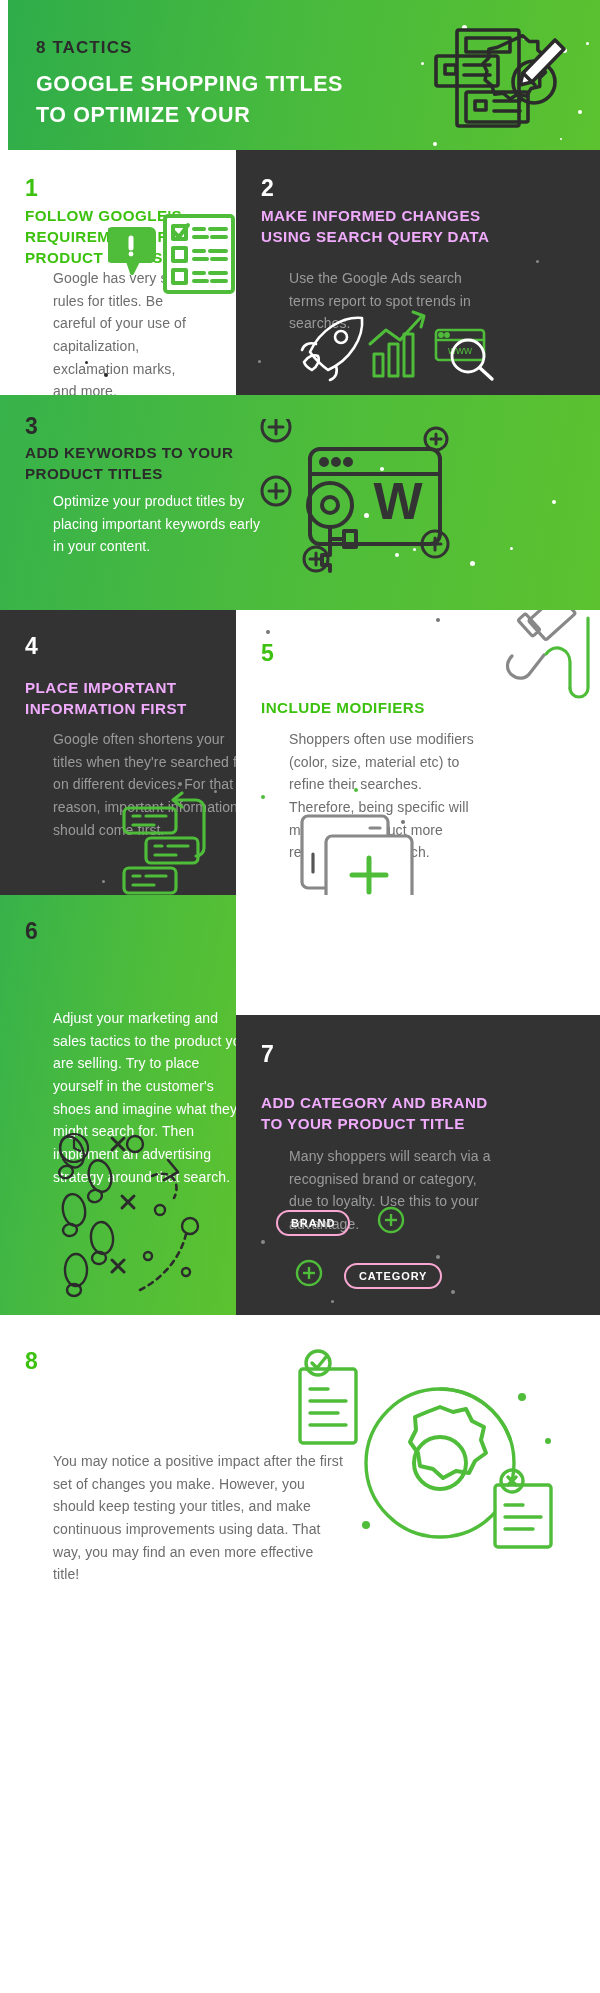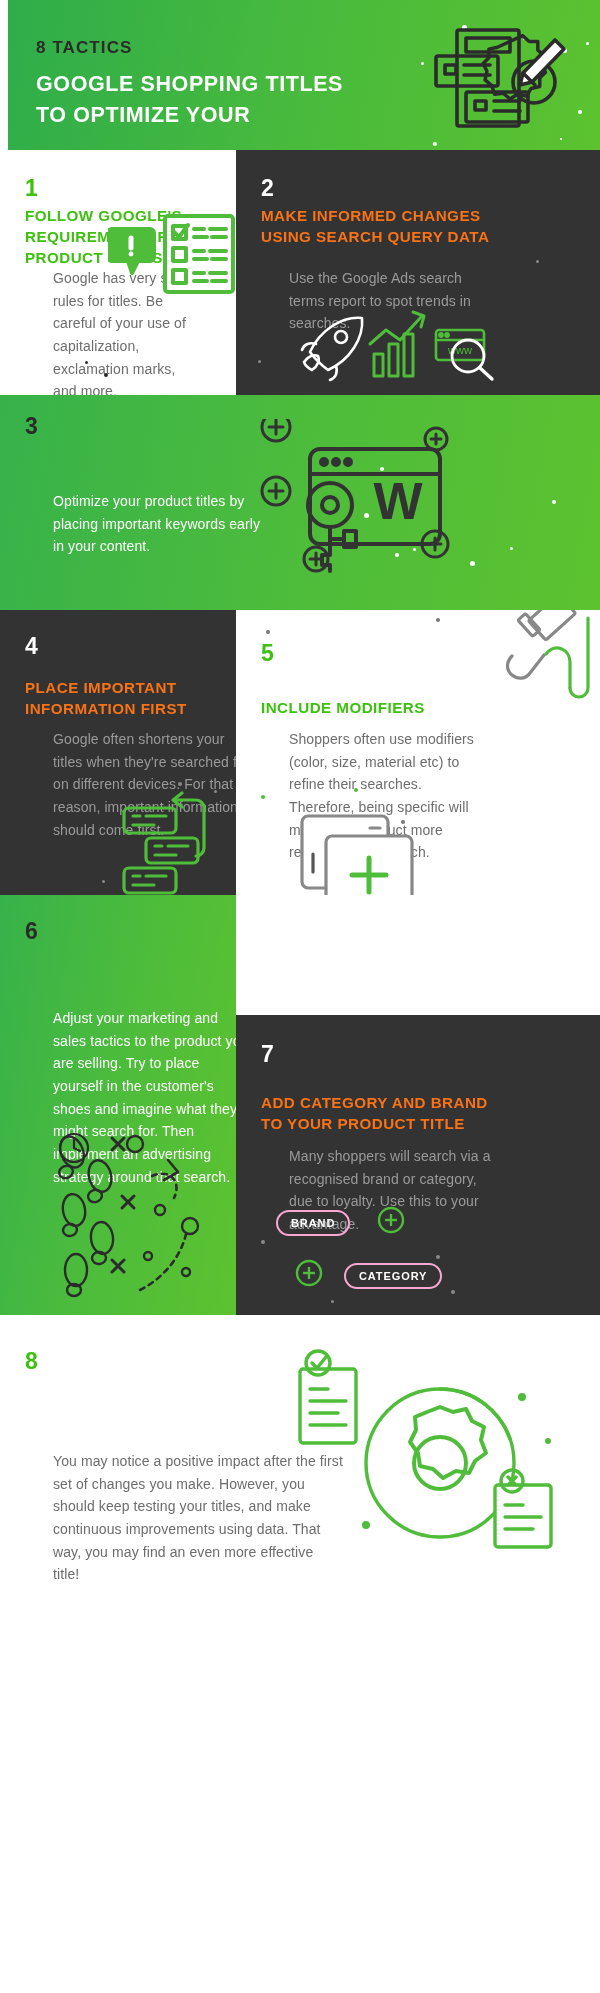--- a/index.html
+++ b/index.html
@@ -64,21 +64,21 @@
   .num.w { color: #ffffff; }
   .num.d { color: #2b2b2b; }
 
   .head {
     font-size: 15.2px;
     font-weight: bold;
     letter-spacing: 0.45px;
     line-height: 1.38;
   }
   .head.g { color: #3cc10f; }
-  .head.w { color: #f97316; }
+  .head.w { color: #f0abfc; }
   .head.d { color: #2b2b2b; }
 
   .body {
     font-size: 14px;
     line-height: 1.62;
     letter-spacing: 0.1px;
     margin-left: 28px;
   }
   .body.gray  { color: #6d6d6d; }
   .body.light { color: #9a9a9a; }
@@ -202,20 +202,21 @@
           <text x="164" y="54" font-size="11" font-family="Liberation Sans" fill="#4fbd3a" stroke="none" text-anchor="middle">www</text>
         </g>
         <circle cx="172" cy="56" r="16" stroke="#ffffff" stroke-width="2.8"></circle>
         <line x1="184" y1="68" x2="196" y2="79" stroke="#ffffff" stroke-width="3.4"></line>
       </svg>
     </div>
   </div>
 
   <div class="sec green" style="left:0;top:395px;width:600px;height:215px;">
     <div class="num d" style="position:absolute;left:25px;top:20px;">3</div>
+    <div class="head d" style="position:absolute;left:25px;top:48px;width:230px;">ADD KEYWORDS TO YOUR PRODUCT TITLES</div>
     <div class="body white" style="position:absolute;left:25px;top:95px;width:215px;">Optimize your product titles by placing important keywords early in your content.</div>
     <div class="dot" style="left:380px;top:72px;width:4px;height:4px;background:#fff;"></div>
     <div class="dot" style="left:364px;top:118px;width:5px;height:5px;background:#fff;"></div>
     <div class="dot" style="left:395px;top:158px;width:4px;height:4px;background:#fff;"></div>
     <div class="dot" style="left:470px;top:166px;width:5px;height:5px;background:#fff;"></div>
     <div class="dot" style="left:510px;top:152px;width:3px;height:3px;background:#fff;"></div>
     <div class="dot" style="left:413px;top:153px;width:3px;height:3px;background:#fff;"></div>
     <div class="dot" style="left:552px;top:105px;width:4px;height:4px;background:#fff;"></div>
 
     <div style="position:absolute;left:258px;top:24px;width:200px;height:160px;">

